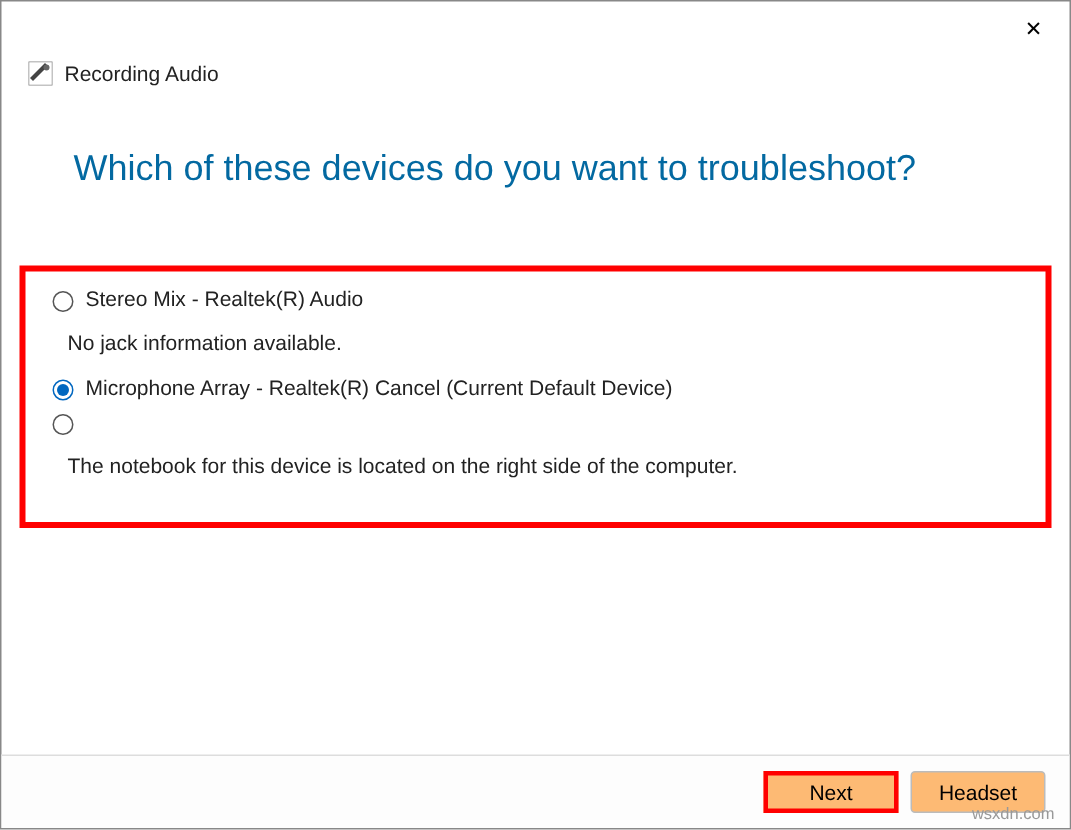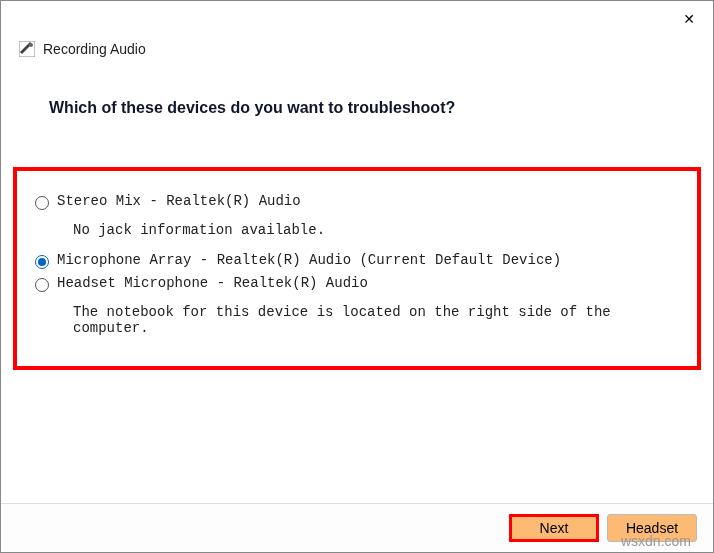--- a/index.html
+++ b/index.html
@@ -54,30 +54,29 @@
     }
     .header-title {
       font-size: 14px;
       color: #222;
     }
     .content {
       flex: 1;
       padding: 0 18px;
     }
     .question {
-      color: #0f172a;
-      font-size: 16px;
-      font-weight: 700;
+      color: #0369a1;
+      font-size: 24px;
+      font-weight: 400;
       margin: 30px 18px 50px 30px;
     }
     .options-box {
       border: 4px solid #ff0000;
       margin: 0 -6px;
-      padding: 22px 18px 16px 18px;
-      font-family: Liberation Mono, monospace;
+      padding: 10px 18px 16px 18px;
     }
     .option-row {
       display: flex;
       align-items: flex-start;
       gap: 8px;
       margin-bottom: 6px;
     }
     .radio {
       width: 14px;
       height: 14px;
@@ -101,21 +100,21 @@
       border-radius: 50%;
     }
     .option-label {
       font-size: 14px;
       color: #222;
       cursor: pointer;
     }
     .option-desc {
       font-size: 14px;
       color: #222;
-      margin-left: 38px;
+      margin-left: 10px;
       margin-top: 12px;
       margin-bottom: 14px;
     }
     .footer {
       border-top: 1px solid #ddd;
       padding: 10px 16px;
       display: flex;
       justify-content: flex-end;
       gap: 8px;
       background: #fdfdfd;
@@ -131,22 +130,22 @@
       text-align: center;
     }
     .btn-next {
       border: 3px solid #ff0000;
       border-radius: 0;
       padding: 3px 12px;
     }
     .watermark {
       position: absolute;
       bottom: 3px;
-      right: 22px;
-      font-size: 14px;
+      right: 10px;
+      font-size: 11px;
       color: #999;
     }
   </style>
 </head>
 <body>
 
 <div class="window">
 
   <div class="titlebar">
     <div class="close-btn">
@@ -171,26 +170,25 @@
     <div class="options-box">
 
       <div class="option-row">
         <span class="radio"></span>
         <span class="option-label">Stereo Mix - Realtek(R) Audio</span>
       </div>
       <div class="option-desc">No jack information available.</div>
 
       <div class="option-row">
         <span class="radio selected"></span>
-        <span class="option-label">Microphone Array - Realtek(R) Audio (Current Default Device)</span>
+        <span class="option-label">Microphone Array - Realtek(R) Cancel (Current Default Device)</span>
       </div>
 
       <div class="option-row">
         <span class="radio"></span>
-        <span class="option-label">Headset Microphone - Realtek(R) Audio</span>
       </div>
       <div class="option-desc">The notebook for this device is located on the right side of the computer.</div>
 
     </div>
   </div>
 
   <div class="footer">
     <button class="btn btn-next">Next</button>
     <button class="btn">Headset</button>
   </div>

